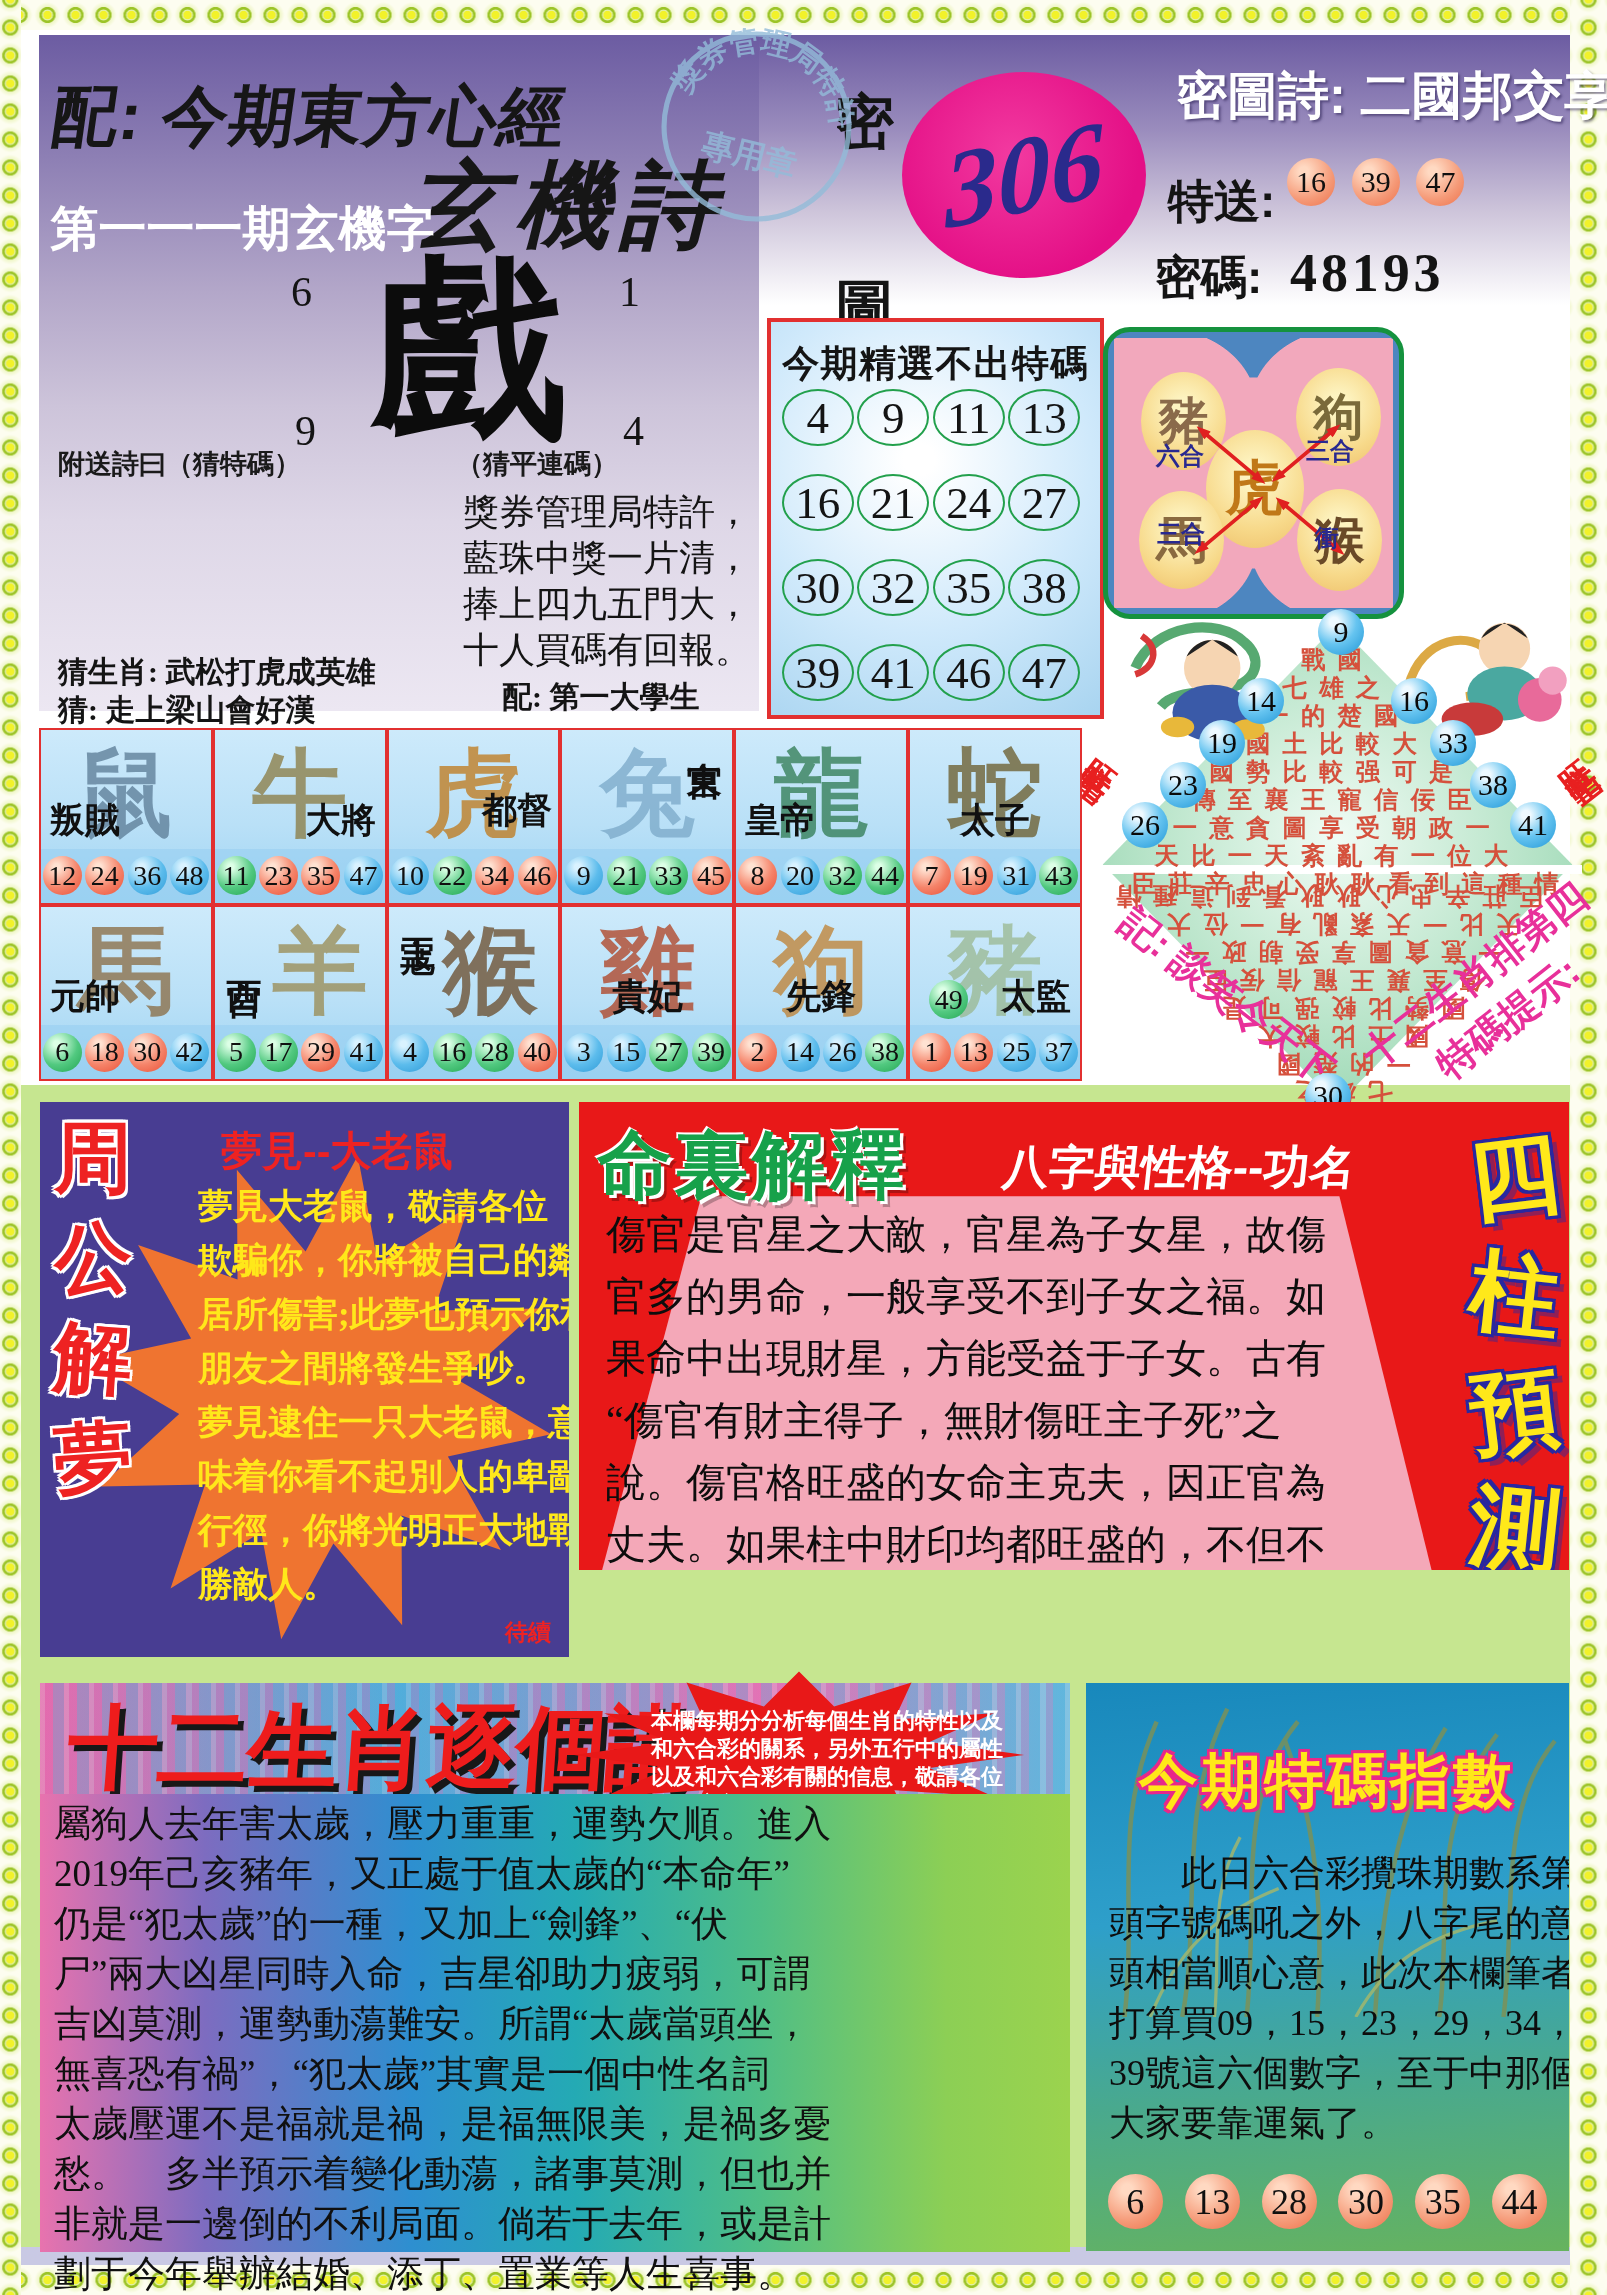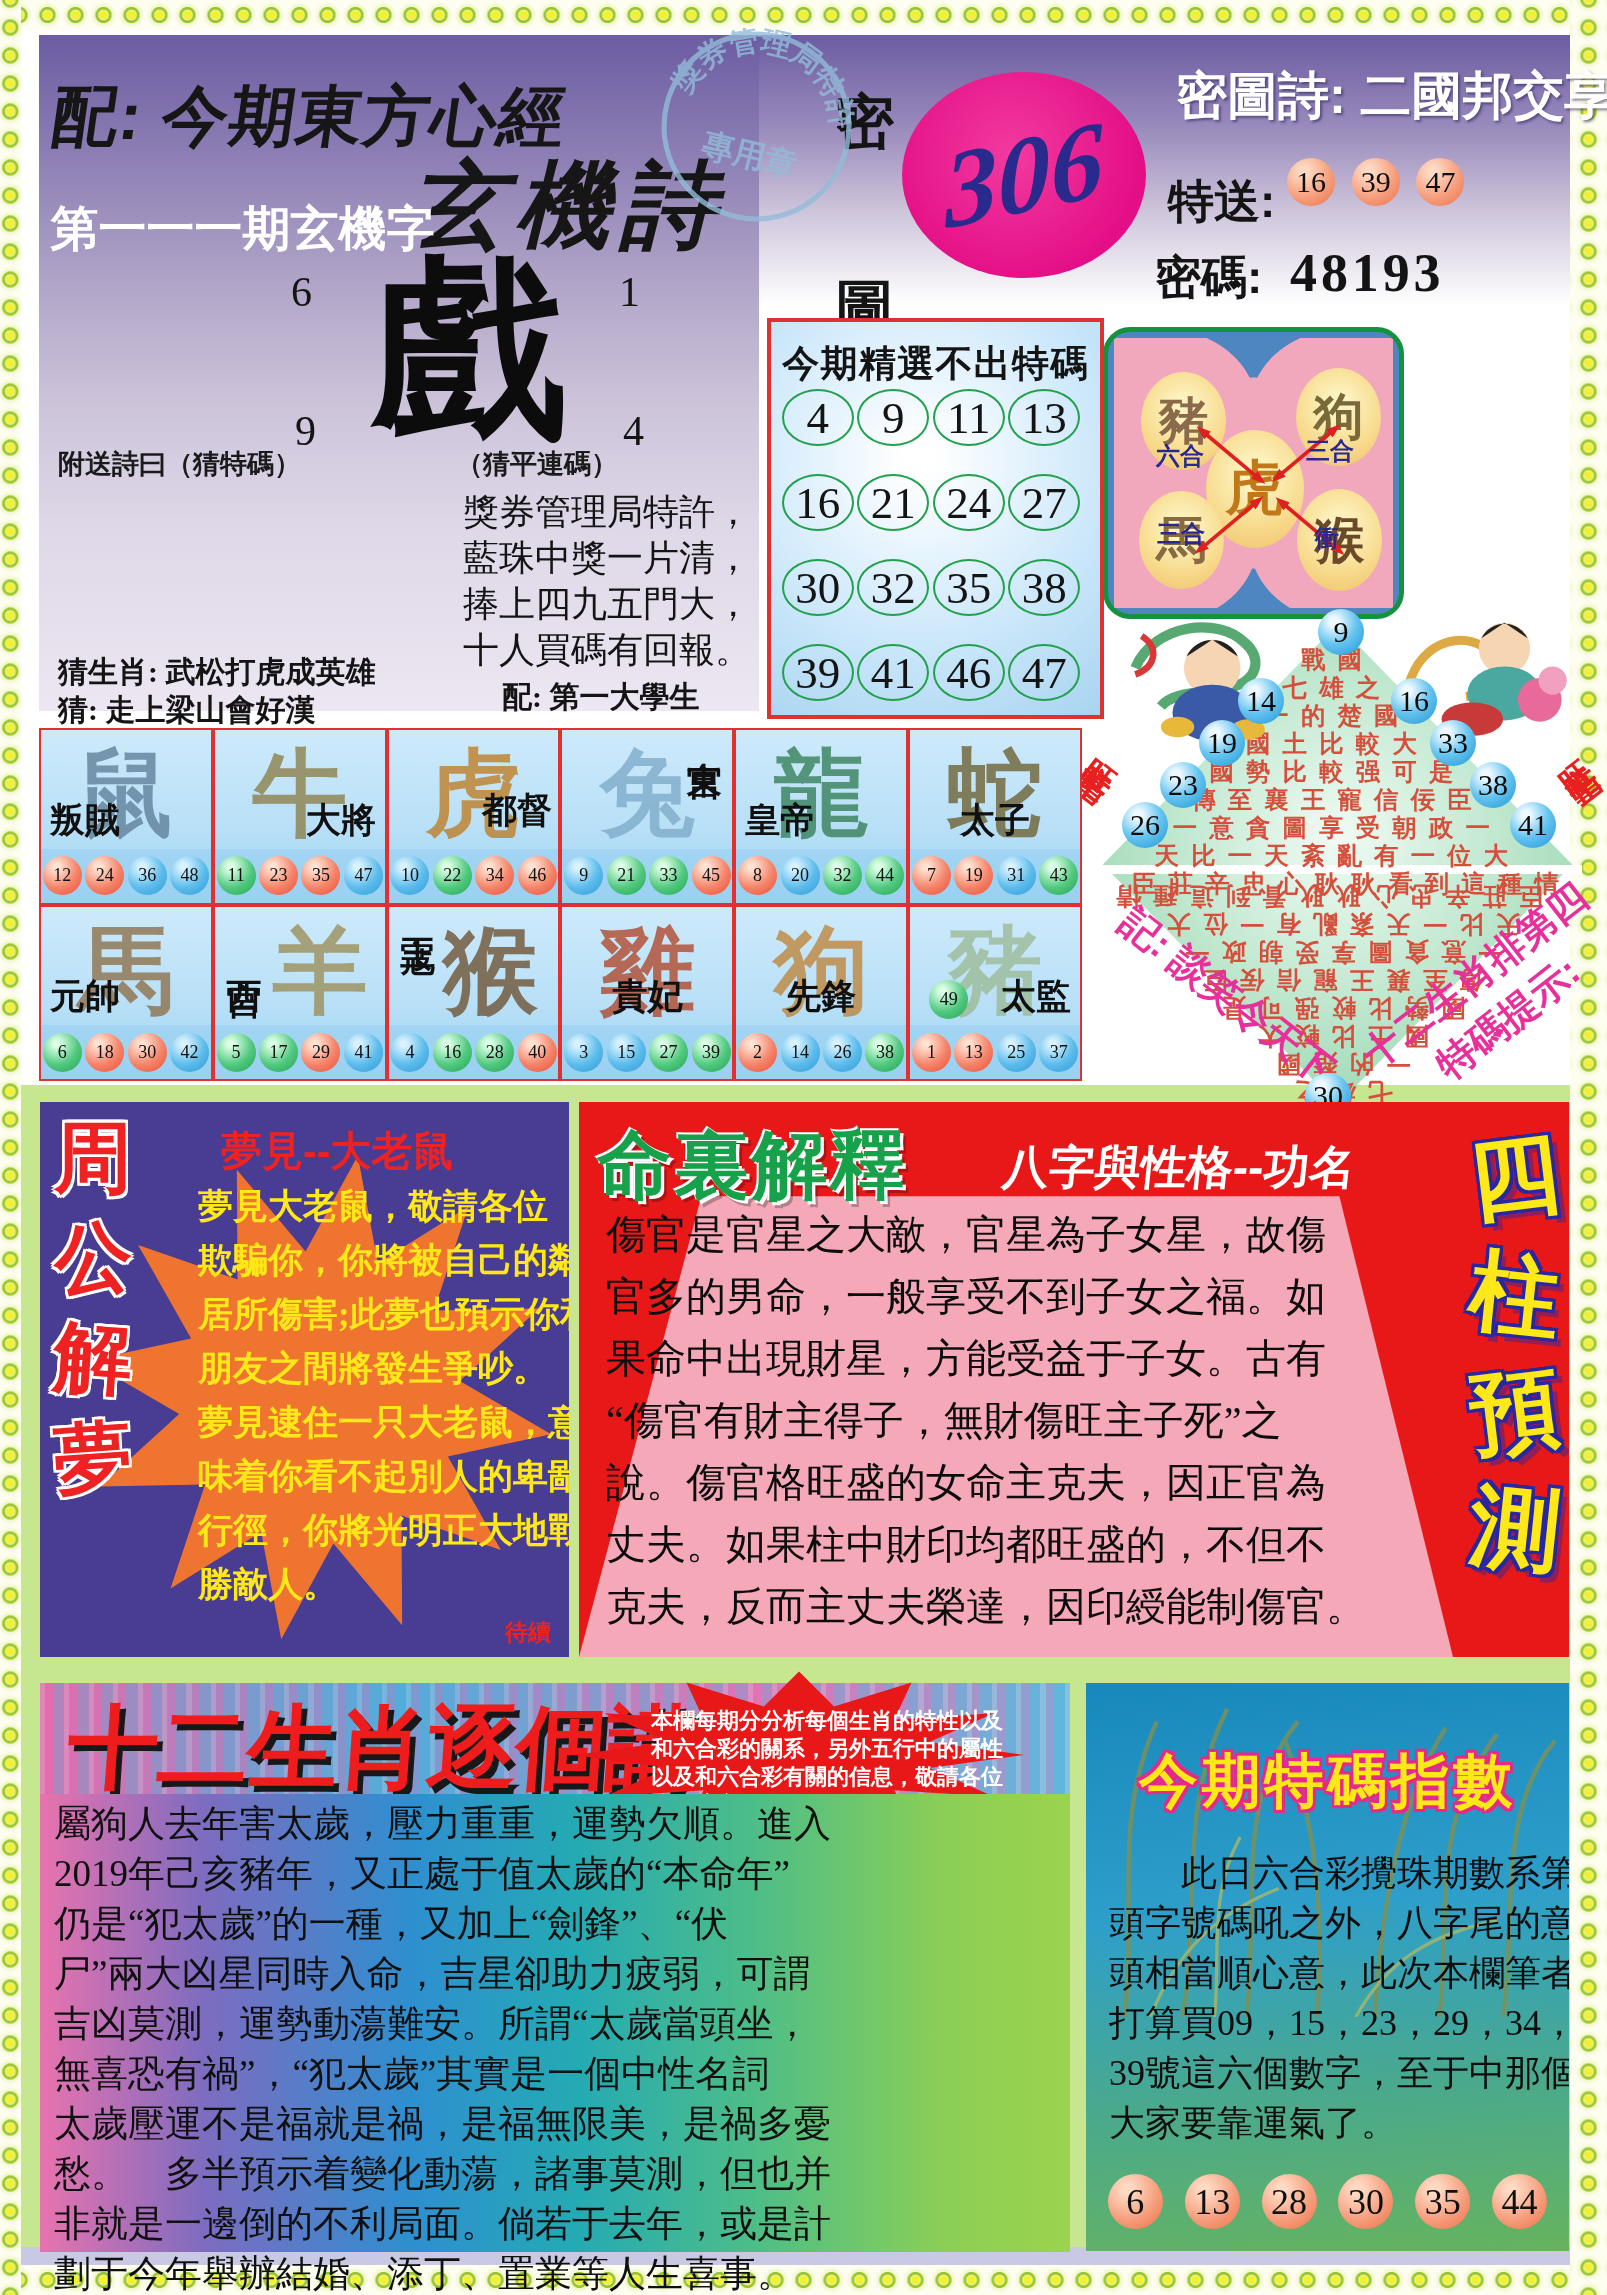--- a/index.html
+++ b/index.html
@@ -43,21 +43,21 @@
   .mi-poem{font-size:51px;font-weight:900;color:#ffffff;text-shadow:1.9px 1.9px 2.6px rgba(40,30,80,.55);white-space:nowrap;}
   .mi-line{font-size:46px;font-weight:900;color:#141414;white-space:nowrap;}
   .mi-num{font-size:54px;font-weight:bold;color:#141414;font-family:"Liberation Serif","DejaVu Serif",serif;letter-spacing:3.9px;}
 
   
   .ball{display:inline-flex;align-items:center;justify-content:center;border-radius:50%;color:#101010;font-family:"Liberation Serif","DejaVu Serif",serif;font-weight:500;}
   .ball[data-color="red"]{background:radial-gradient(circle at 35% 28%, #ffe2d2 8%, #f5846a 55%, #ea4f35);}
   .ball[data-color="blue"]{background:radial-gradient(circle at 35% 28%, #d9f2ff 8%, #5cbcec 55%, #2f9bd8);}
   .ball[data-color="green"]{background:radial-gradient(circle at 35% 28%, #dcffe6 8%, #52c980 55%, #22a552);}
   .ball[data-color="salmon"]{background:radial-gradient(circle at 35% 28%, #ffd9c2 10%, #f59a78 60%, #ee714a);}
-  .b60{width:39px;height:39px;font-size:18px;}
+  .b60{width:39px;height:39px;font-size:28px;}
   .b74{width:48px;height:48px;font-size:30px;}
   .b86{width:55px;height:55px;font-size:36px;}
 
   
   .ex-panel{border:4.5px solid #e23030;background:radial-gradient(circle at 45% 35%, #ffffff 5%, #cfe9fb 55%, #a8d4f0);}
   .ex-title{font-size:37px;font-weight:900;color:#141414;letter-spacing:1.3px;white-space:nowrap;}
   .oval{width:68px;height:53px;border:2.6px solid #22a04c;border-radius:50%;display:flex;align-items:center;justify-content:center;
         font-size:45px;color:#141414;font-family:"Liberation Serif","DejaVu Serif",serif;}
 
   
@@ -482,21 +482,21 @@
       <div class="dream-line">居所傷害;此夢也預示你和</div>
       <div class="dream-line">朋友之間將發生爭吵。</div>
       <div class="dream-line">夢見逮住一只大老鼠，意</div>
       <div class="dream-line">味着你看不起別人的卑鄙</div>
       <div class="dream-line">行徑，你將光明正大地戰</div>
       <div class="dream-line">勝敵人。</div>
     </div>
     <div class="abs dream-footer" style="right:18px;bottom:9px">待續</div>
   </div>
 
-  <div class="abs fate-panel" style="left:579px;top:1102px;width:990px;height:555px">
+  <div class="abs fate-panel" style="left:579px;top:1102px;width:990px;height:468px">
     <div class="abs fate-pink" style="left:0;top:0;width:874px;height:555px"></div>
     <div class="abs fate-title" style="left:18px;top:14px">命裏解釋</div>
     <div class="abs fate-sub" style="left:424px;top:35px">八字與性格--功名</div>
     <div class="abs" style="left:27px;top:102px">
       <div class="fate-line">傷官是官星之大敵，官星為子女星，故傷</div>
       <div class="fate-line">官多的男命，一般享受不到子女之福。如</div>
       <div class="fate-line">果命中出現財星，方能受益于子女。古有</div>
       <div class="fate-line">“傷官有財主得子，無財傷旺主子死”之</div>
       <div class="fate-line">說。傷官格旺盛的女命主克夫，因正官為</div>
       <div class="fate-line">丈夫。如果柱中財印均都旺盛的，不但不</div>

